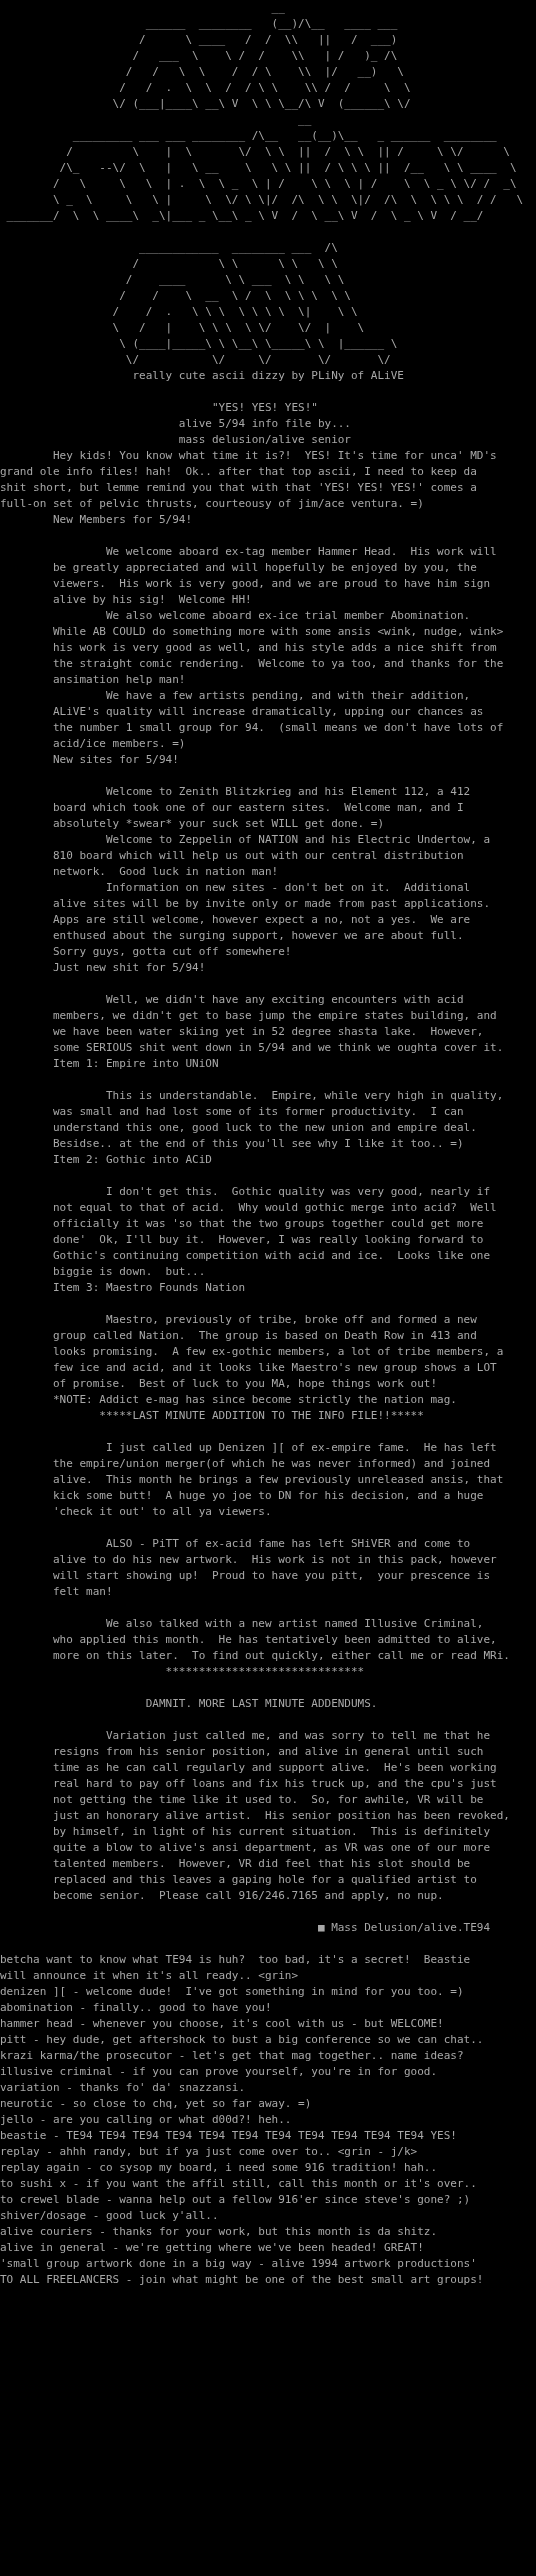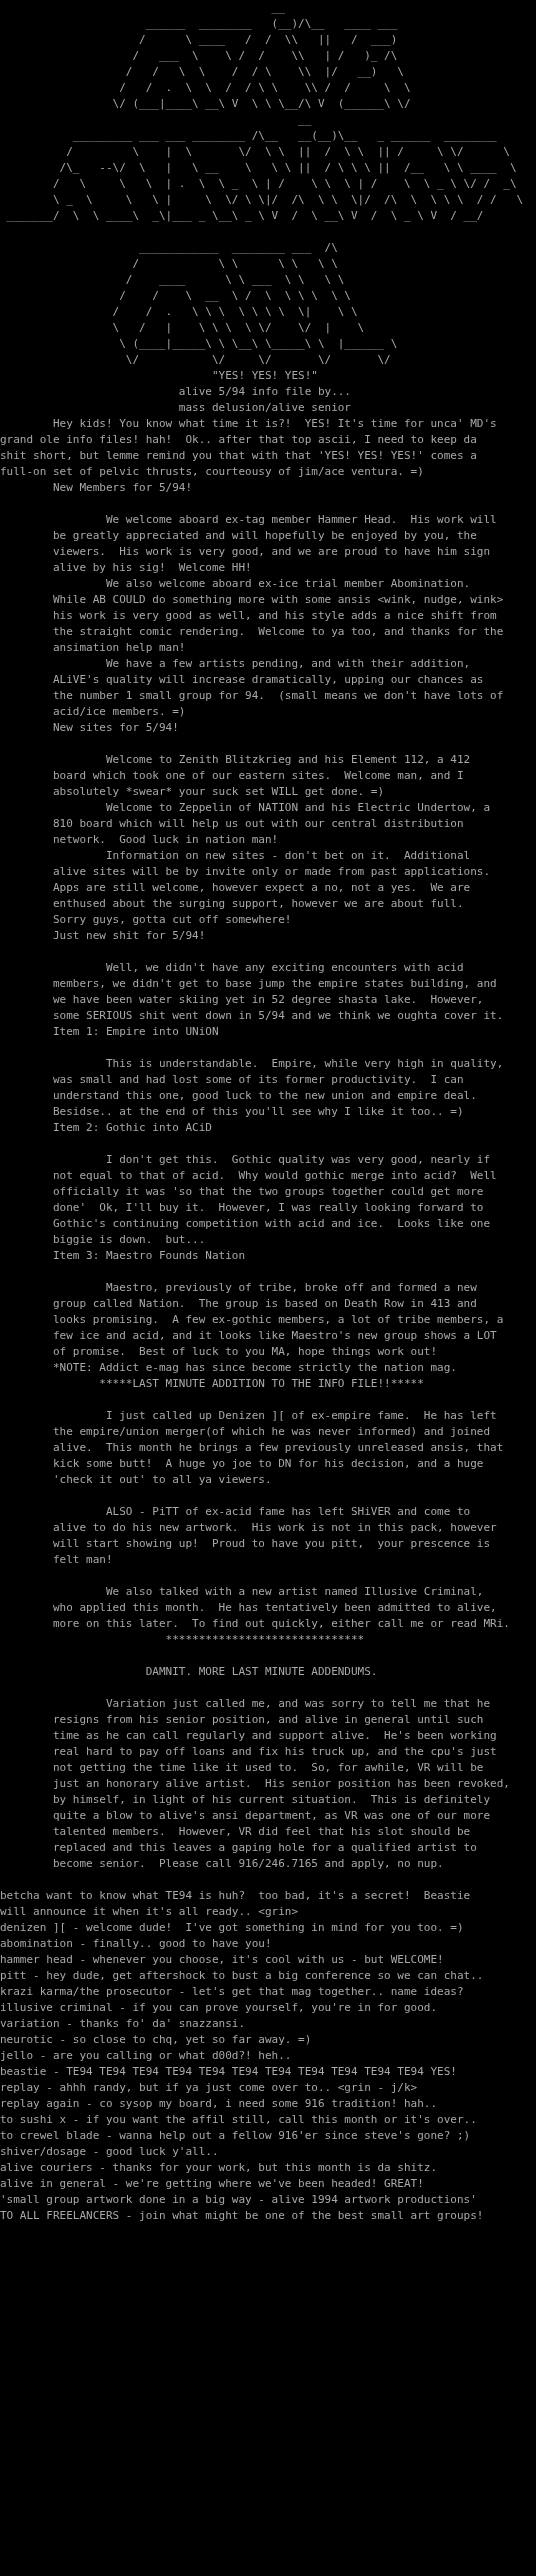--- a/index.html
+++ b/index.html
@@ -44,20 +44,23 @@
  _______/  \  \ ____\  _\|___ _ \__\ _ \ V  /  \ __\ V  /  \ _ \ V  / __/
 
                      ____________  ________ ___  /\
                     /            \ \      \ \   \ \
                    /    ____      \ \ ___  \ \   \ \
                   /    /    \  __  \ /  \  \ \ \  \ \
                  /    /  .   \ \ \  \ \ \ \  \|    \ \
                  \   /   |    \ \ \  \ \/    \/  |    \
                   \ (____|_____\ \ \__\ \_____\ \  |______ \
                    \/           \/     \/       \/       \/
+</pre>
+  <pre class="textblock">                    really cute ascii dizzy by PLiNy of ALiVE
+
 </pre>
   <pre class="textblock">                                "YES! YES! YES!"
                            alive 5/94 info file by...
                            mass delusion/alive senior
 </pre>
   <pre class="textblock">        Hey kids! You know what time it is?!  YES! It's time for unca' MD's
 grand ole info files! hah!  Ok.. after that top ascii, I need to keep da
 shit short, but lemme remind you that with that 'YES! YES! YES!' comes a
 full-on set of pelvic thrusts, courteousy of jim/ace ventura. =)
 </pre>
@@ -150,20 +153,23 @@
         real hard to pay off loans and fix his truck up, and the cpu's just
         not getting the time like it used to.  So, for awhile, VR will be
         just an honorary alive artist.  His senior position has been revoked,
         by himself, in light of his current situation.  This is definitely
         quite a blow to alive's ansi department, as VR was one of our more
         talented members.  However, VR did feel that his slot should be
         replaced and this leaves a gaping hole for a qualified artist to
         become senior.  Please call 916/246.7165 and apply, no nup.
 
 </pre>
+  <pre class="textblock">                                                ■ Mass Delusion/alive.TE94
+
+</pre>
   <pre class="textblock">betcha want to know what TE94 is huh?  too bad, it's a secret!  Beastie
 will announce it when it's all ready.. &lt;grin&gt;
 denizen ][ - welcome dude!  I've got something in mind for you too. =)
 abomination - finally.. good to have you!
 hammer head - whenever you choose, it's cool with us - but WELCOME!
 pitt - hey dude, get aftershock to bust a big conference so we can chat..
 krazi karma/the prosecutor - let's get that mag together.. name ideas?
 illusive criminal - if you can prove yourself, you're in for good.
 variation - thanks fo' da' snazzansi.
 neurotic - so close to chq, yet so far away. =)

